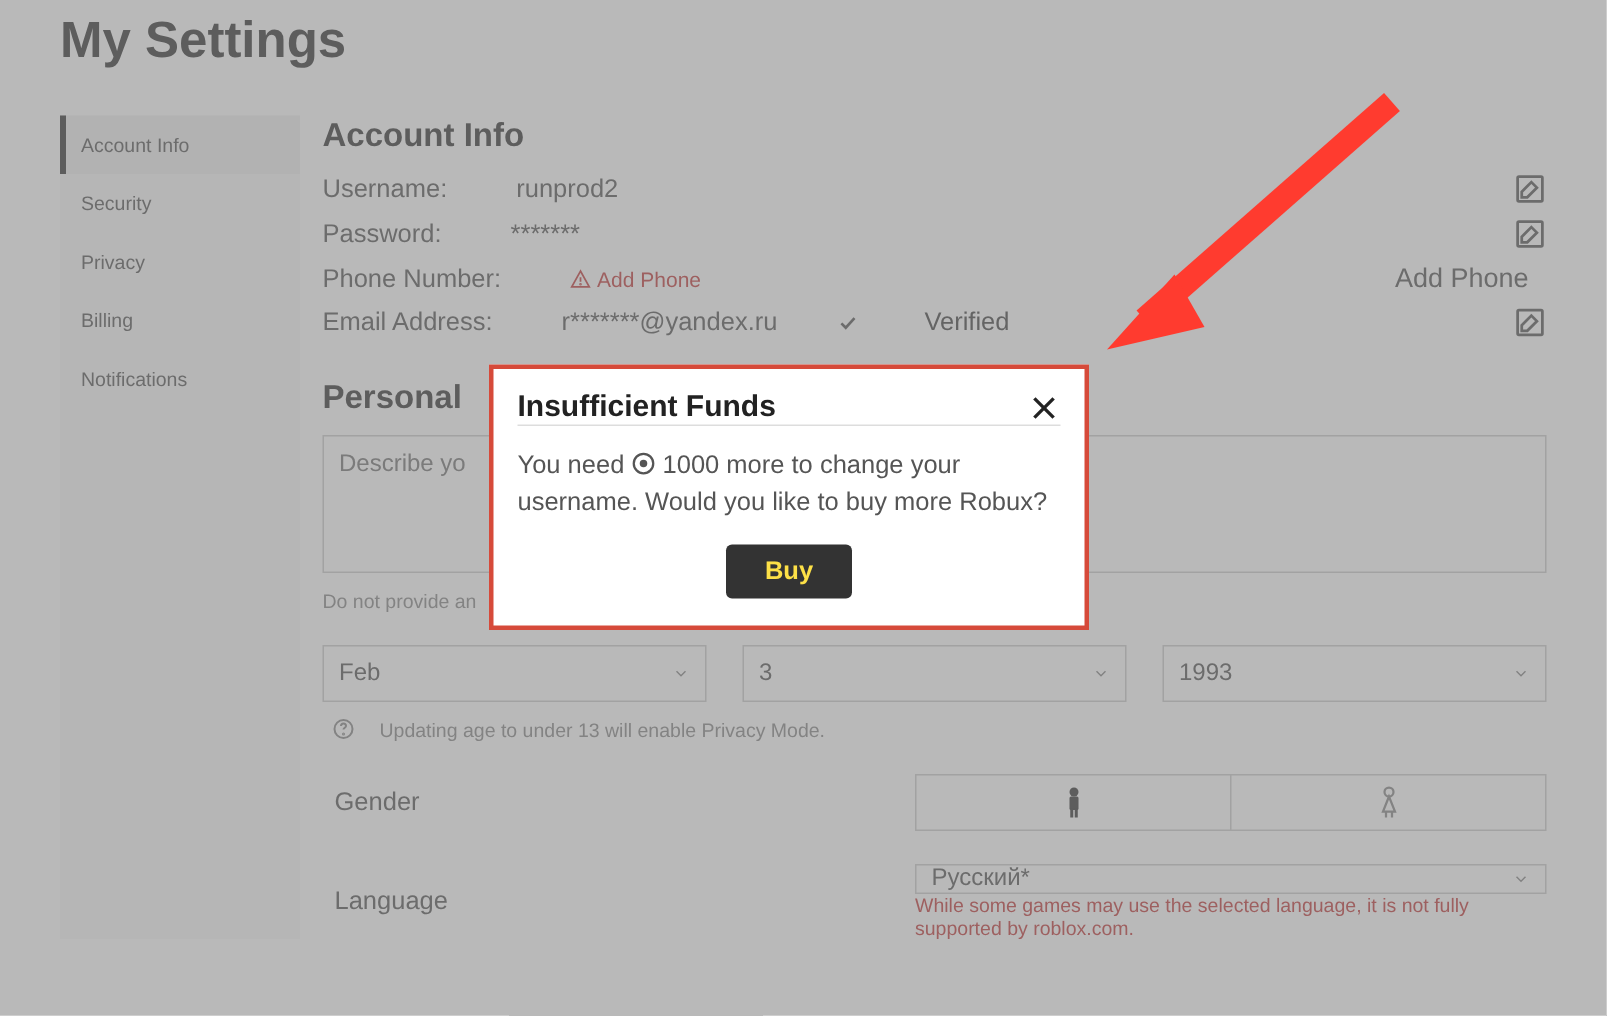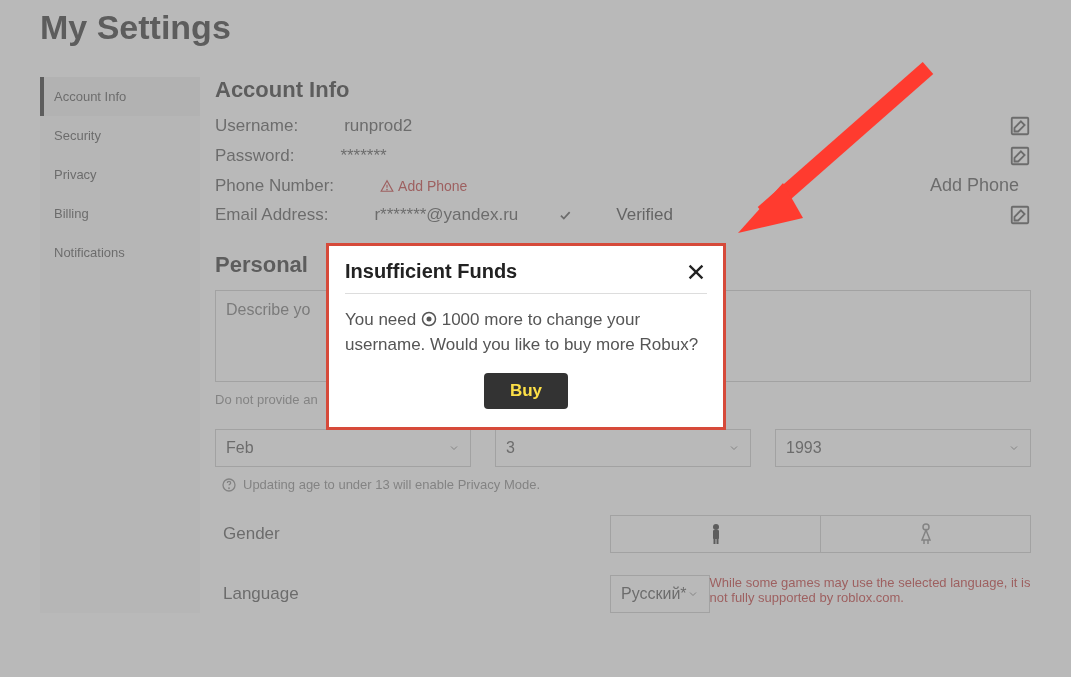--- a/index.html
+++ b/index.html
@@ -23,30 +23,30 @@
 .check-svg { width: 14px; height: 14px; }
 .section-gap { height: 18px; }
 .textarea { width: 100%; height: 92px; border: 1px solid #ccc; padding: 10px; font-size: 16px; color: #888; resize: none; }
 .hint { font-size: 13px; color: #888; margin-top: 6px; }
 .form-row { display: flex; align-items: center; margin-top: 22px; }
 .form-label { width: 395px; font-size: 17px; color: #555; padding-left: 8px; }
 .selects { display: flex; gap: 24px; flex: 1; }
 .select { flex: 1; height: 38px; border: 1px solid #ccc; background: #fff; display: flex; align-items: center; justify-content: space-between; padding: 0 10px; font-size: 16px; color: #555; cursor: pointer; }
 .select.full { flex: 1; }
 .chev { width: 12px; height: 12px; }
-.update-note { font-size: 13px; color: #888; margin-top: 10px; padding-left: 6px; display: flex; align-items: flex-start; gap: 6px; }
+.update-note { font-size: 13px; color: #888; margin-top: 10px; padding-left: 6px; display: flex; align-items: center; gap: 16px; }
 .qicon { width: 16px; height: 16px; }
 .gender-group { display: flex; flex: 1; }
 .gender-btn { flex: 1; height: 38px; border: 1px solid #ccc; background: #fff; display: flex; align-items: center; justify-content: center; cursor: pointer; }
 .gender-btn:first-child { border-right: none; }
 .lang-warn { font-size: 13px; color: #c23a3a; margin-top: 0; }
 .arrow { position: absolute; left: 728px; top: 58px; width: 210px; height: 180px; z-index: 6; pointer-events: none; }
 
 .modal { position: absolute; left: 326px; top: 243px; width: 400px; background: #fff; border: 3px solid #d64a3a; z-index: 10; padding: 14px 16px 18px; }
-.modal-head { display: flex; align-items: center; justify-content: space-between; border-bottom: 1px solid #ddd; padding-bottom: 10px; }
+.modal-head { display: flex; align-items: center; justify-content: space-between; border-bottom: 1px solid #ddd; padding-bottom: 0; }
 .modal-title { font-size: 20px; font-weight: 700; color: #222; }
 .modal-close { width: 22px; height: 22px; cursor: pointer; color: #222; }
 .modal-body { font-size: 17px; color: #555; padding: 14px 0 8px; line-height: 1.45; }
 .robux-icon { display: inline-block; width: 16px; height: 16px; vertical-align: -2px; }
 .modal-btn { display: block; margin: 8px auto 0; background: #333; color: #fde047; border: none; padding: 8px 26px; font-size: 17px; font-weight: 600; border-radius: 4px; cursor: pointer; text-align: center; }
 </style>
 </head>
 <body>
 
 <h1 class="page-title">My Settings</h1>
@@ -166,21 +166,21 @@
               <path d="M8 7 L4 17 L12 17 Z"></path>
               <line x1="6" y1="17" x2="6" y2="21"></line>
               <line x1="10" y1="17" x2="10" y2="21"></line>
             </svg>
         </div>
       </div>
     </div>
 
     <div class="form-row">
       <div class="form-label">Language</div>
-      <div style="flex:1; display:flex; ">
+      <div style="flex:1; display:flex; flex-direction:column;">
         <div class="select full">
           <span>Русский*</span>
           <svg class="chev" viewBox="0 0 24 24" fill="none" stroke="#888" stroke-width="2">
               <polyline points="6 9 12 15 18 9"></polyline>
             </svg>
         </div>
         <div class="lang-warn">While some games may use the selected language, it is not fully supported by roblox.com.</div>
       </div>
     </div>
 

